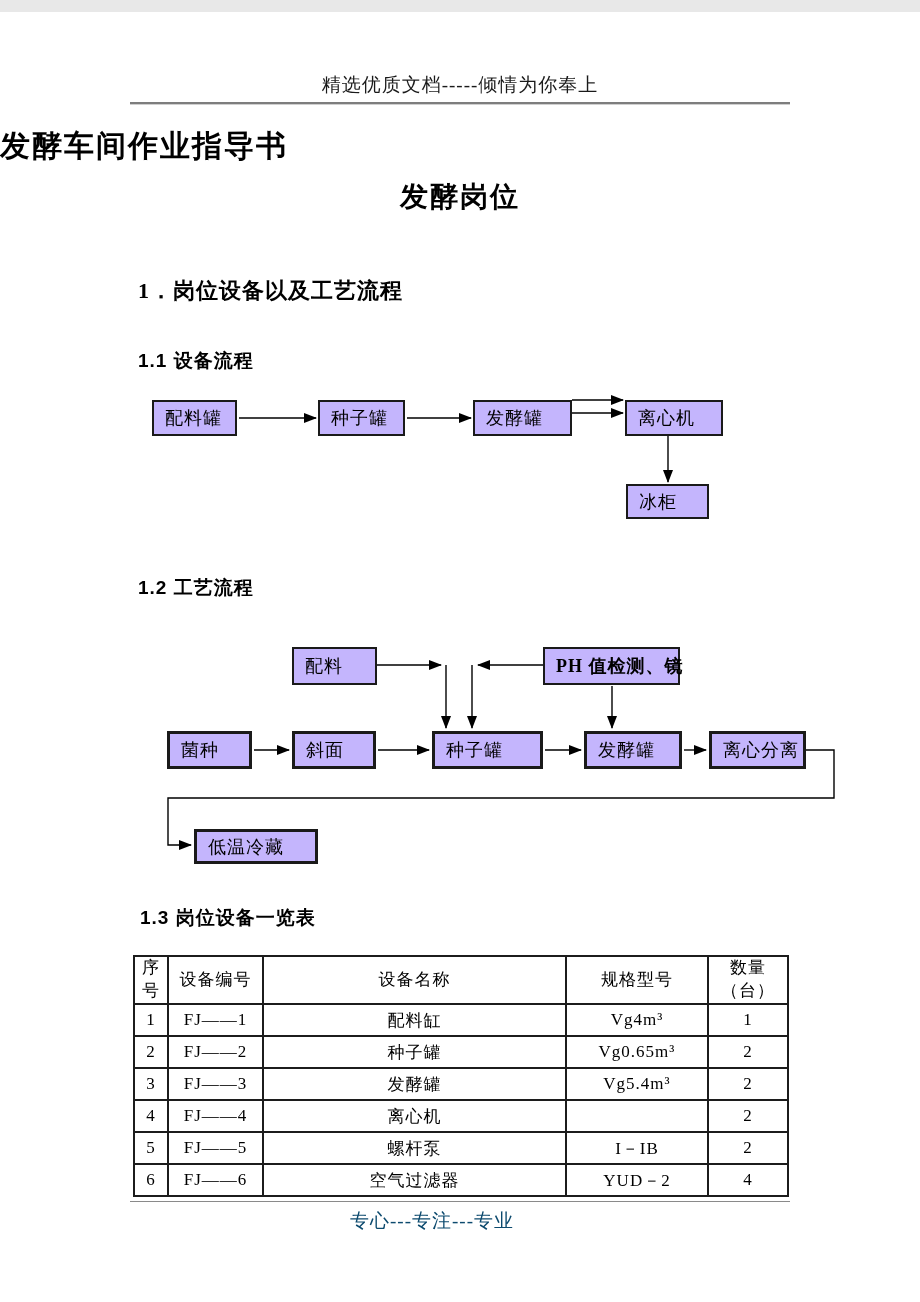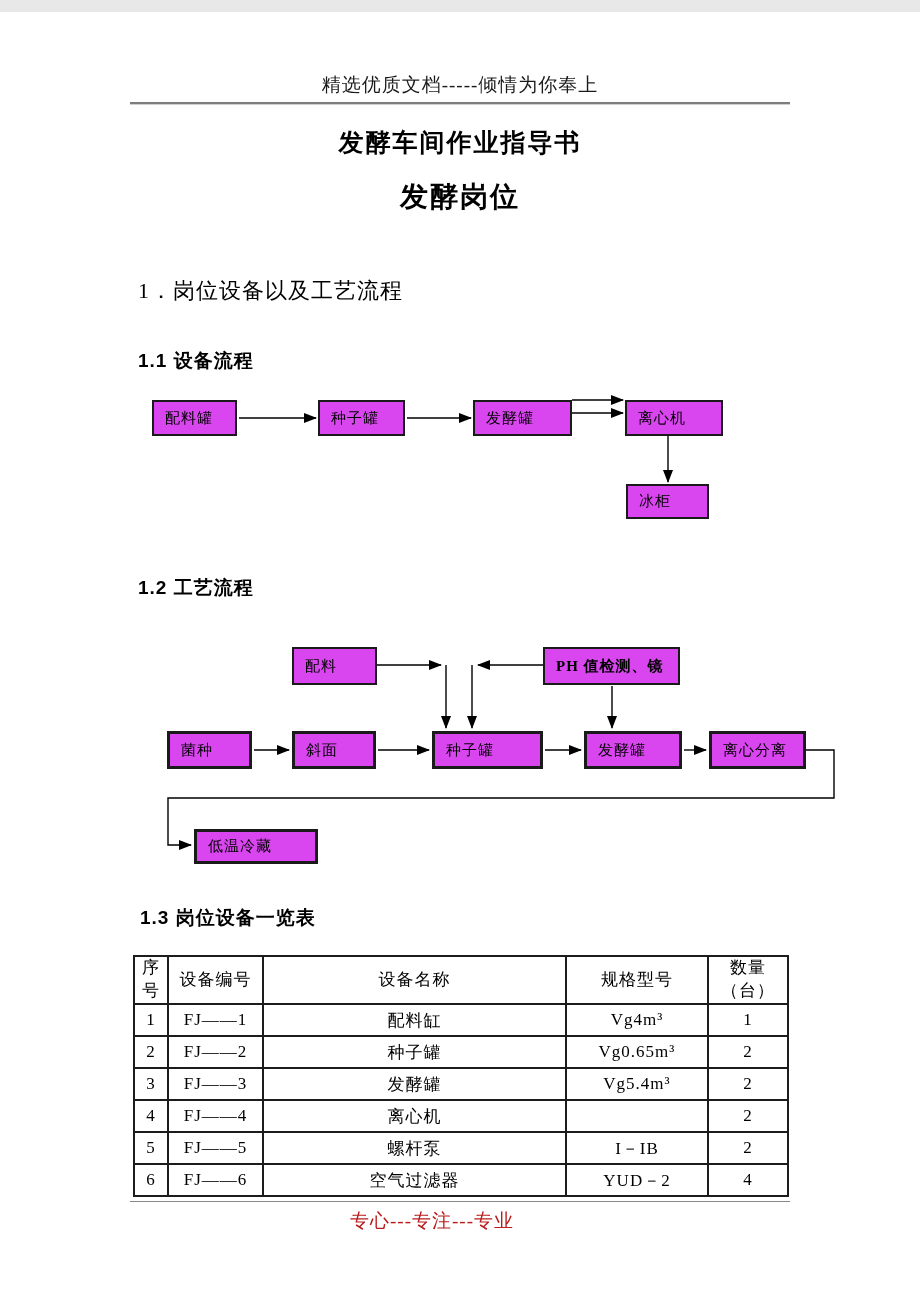--- a/index.html
+++ b/index.html
@@ -18,49 +18,49 @@
   .header-rule{
     top:90px;left:130px;width:660px;height:0;
     border-top:2px solid #7d7d7d;box-shadow:0 1px 0 #cfcfcf;
   }
   .footer-rule{
     top:1189px;left:130px;width:660px;height:0;
     border-top:1px solid #8a8a8a;
   }
   .footer-text{
     top:1196px;left:0;width:864px;text-align:center;
-    font-size:19px;letter-spacing:1px;color:#b91c1c;
+    font-size:19px;letter-spacing:1px;color:#0c4a6e;
   }
 
   
   .doc-title{
-    top:114px;left:0;width:920px;text-align:center;
-    font-size:25px;font-weight:bold;letter-spacing:2px;
+    top:114px;left:0;width:920px;
+    font-size:30px;font-weight:bold;letter-spacing:2px;
   }
   .doc-subtitle{
     top:166px;left:0;width:920px;text-align:center;
     font-size:28px;font-weight:bold;letter-spacing:2px;
   }
   .h1{
-    top:264px;left:138px;font-size:22px;font-weight:normal;letter-spacing:1px;
+    top:264px;left:138px;font-size:22px;font-weight:bold;letter-spacing:1px;
   }
   .h2{
     font-family:"Liberation Sans", sans-serif;
     font-size:19px;font-weight:bold;letter-spacing:1px;
   }
   .h2.s11{top:336px;left:138px;}
   .h2.s12{top:563px;left:138px;}
   .h2.s13{top:893px;left:140px;}
 
   
   .fbox{
     position:absolute;box-sizing:border-box;
-    border:2px solid #1a1a1a;background:#d946ef;
+    border:2px solid #1a1a1a;background:#c4b5fd;
     display:flex;align-items:center;
-    padding-left:11px;font-size:15px;letter-spacing:1px;
+    padding-left:11px;font-size:18px;letter-spacing:1px;
     white-space:nowrap;
   }
   .fbox.thick{border-width:3px;}
 
   
   .wires{position:absolute;top:0;left:0;pointer-events:none;}
   .wires line,.wires path{stroke:#000;stroke-width:1.4;fill:none;}
 
   
   .eq-table{

